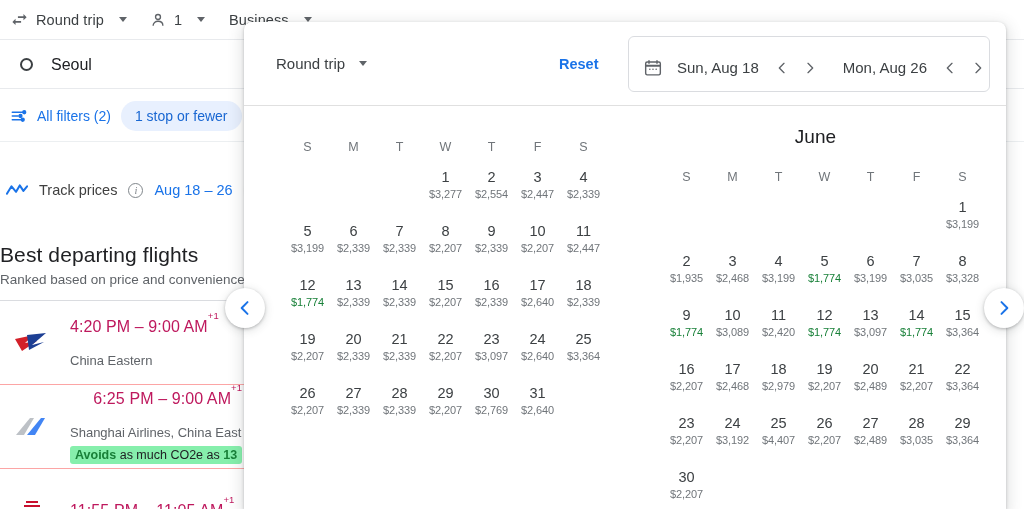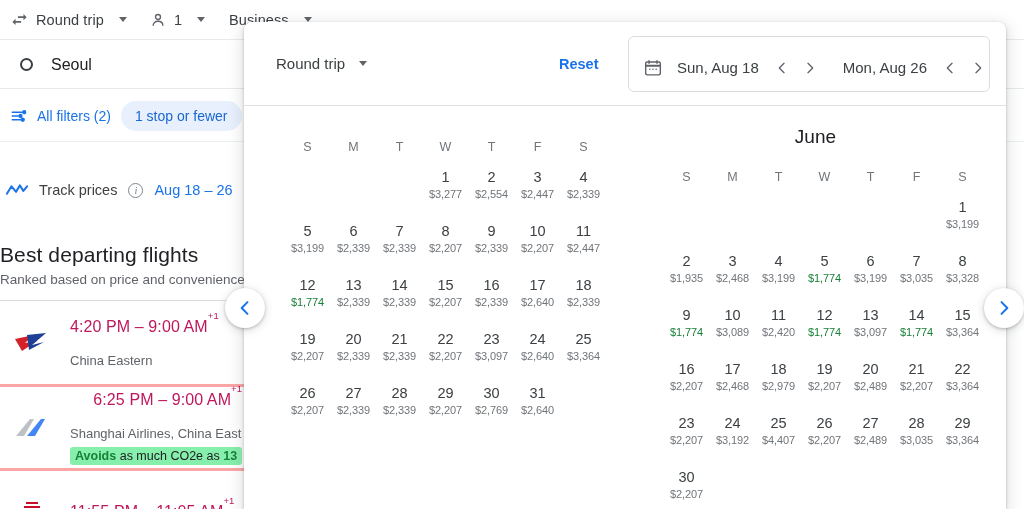--- a/index.html
+++ b/index.html
@@ -78,21 +78,21 @@
     font-size: 21px; color: #202124; font-weight: 500; letter-spacing: .1px;
   }
   .bdf-sub {
     position: absolute; left: 0; top: 272px;
     font-size: 13.5px; color: #5f6368;
     display:flex; gap: 7px;
   }
 
   .results { position:absolute; left:0; top:300px; width: 300px; }
   .res-card {
-    border-top: 3px solid #fca5a5;
+    border-top: 1px solid #fca5a5;
     height: 84px; display:flex; align-items:center; padding: 0 12px;
     gap: 18px; background:#fff;
   }
   .res-card:first-child { border-top: 1px solid #dadce0; }
   .res-logo { width: 40px; height: 34px; display:flex; align-items:center; justify-content:center; flex: 0 0 40px; }
   .res-body { display:flex; flex-direction:column; gap:3px; }
   .res-time { font-size: 16px; color:#be185d; white-space: nowrap; letter-spacing:.1px;text-align:right; }
   .res-time sup { font-size: 9.5px; top:-.7em; position:relative; }
   .res-airline { font-size: 13px; color:#5f6368; white-space: nowrap; margin-top: 14px; }
   .co2 {

